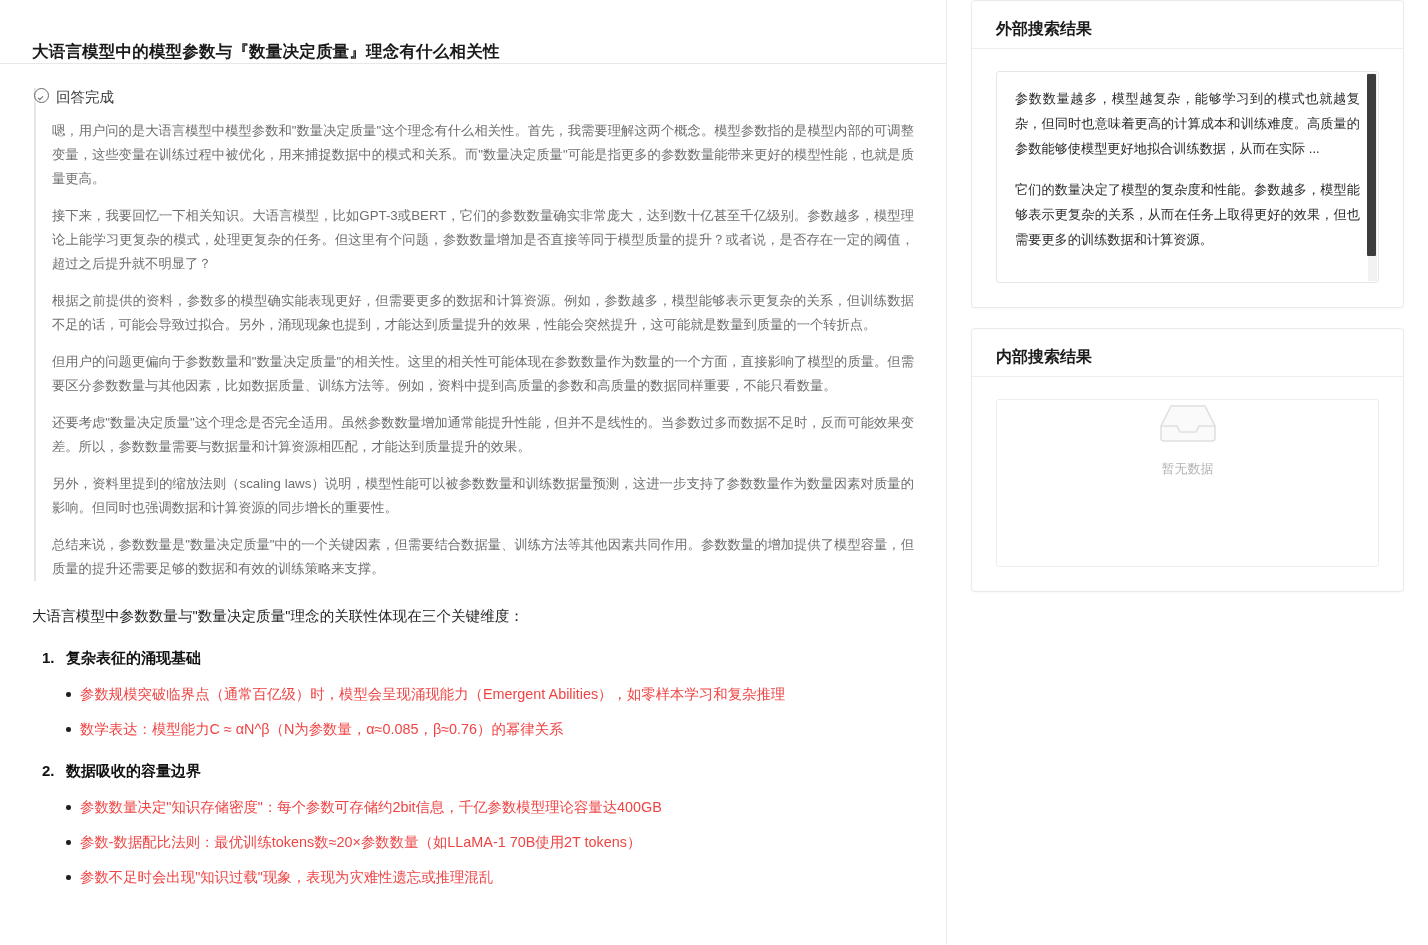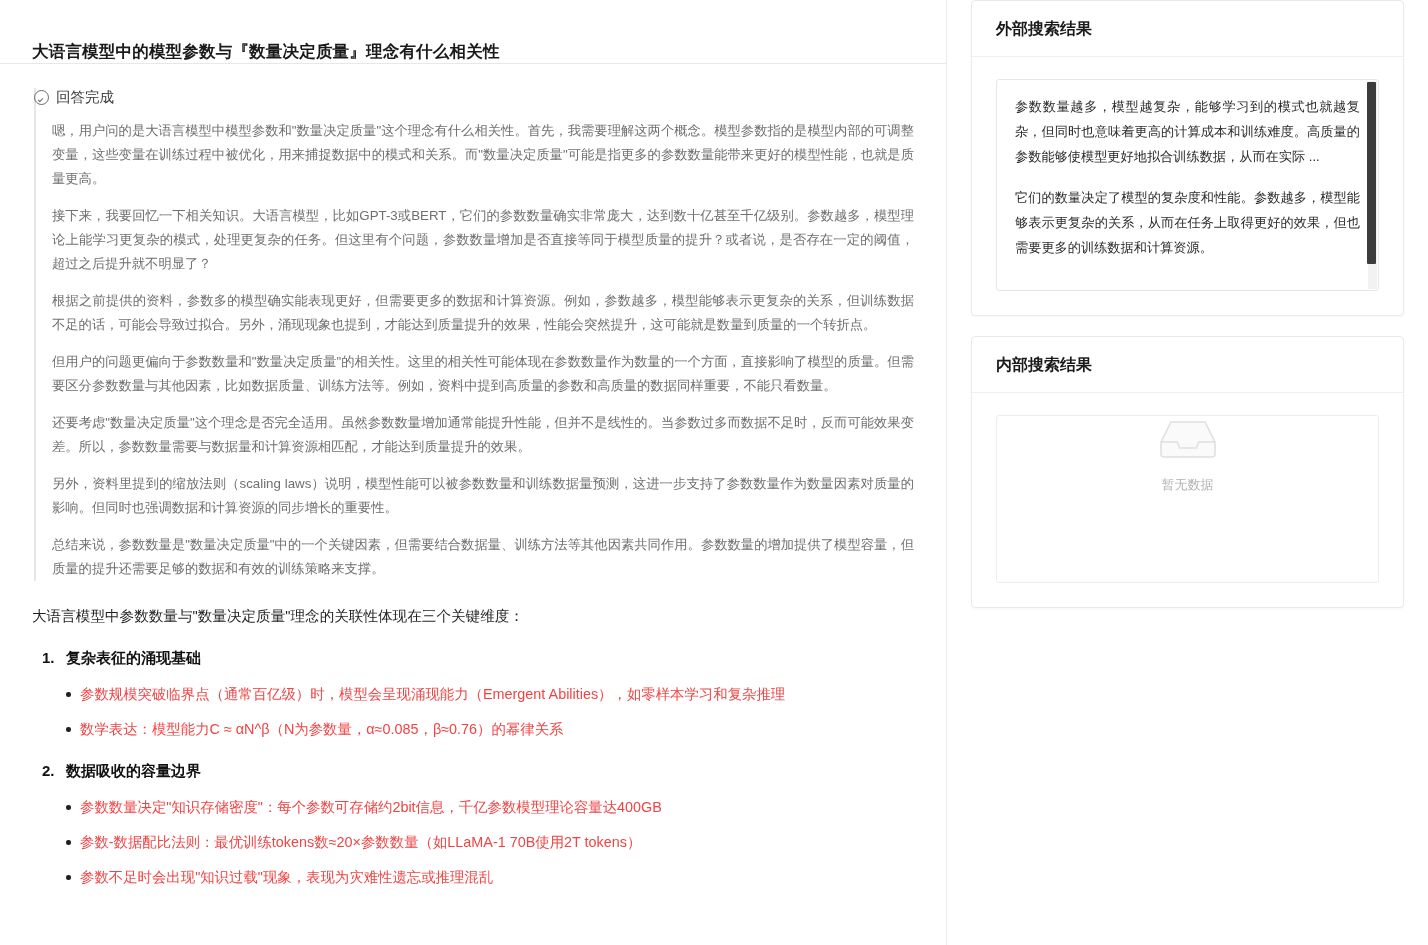--- a/index.html
+++ b/index.html
@@ -51,21 +51,20 @@
   }
 
   .reason-block {
     border-left: 2px solid #e6e6e6;
     padding-left: 16px;
     margin-left: 2px;
     margin-top: 0px;
   }
   .reason-head {
     display: flex;
-    align-items: center;
     gap: 7px;
     margin: 0 0 12px -18px;
     font-size: 14.5px;
     color: #3a3a3a;
   }
   .check-icon {
     width: 15px;
     height: 15px;
     border-radius: 50%;
     border: 1.3px solid #6b6b6b;
@@ -148,21 +147,21 @@
     background: #ffffff;
   }
   .panel {
     background: #ffffff;
     border: 1px solid #eaeaea;
     border-radius: 4px;
     margin-bottom: 20px;
     box-shadow: 0 1px 2px rgba(0,0,0,0.03);
   }
   .panel-head {
-    padding: 18px 24px 16px 24px;
+    padding: 18px 24px 8px 24px;
     border-bottom: 1px solid #eeeeee;
     font-size: 16px;
     font-weight: bold;
     color: #1a1a1a;
   }
   .panel-body {
     padding: 22px 24px 24px 24px;
   }
 
   

